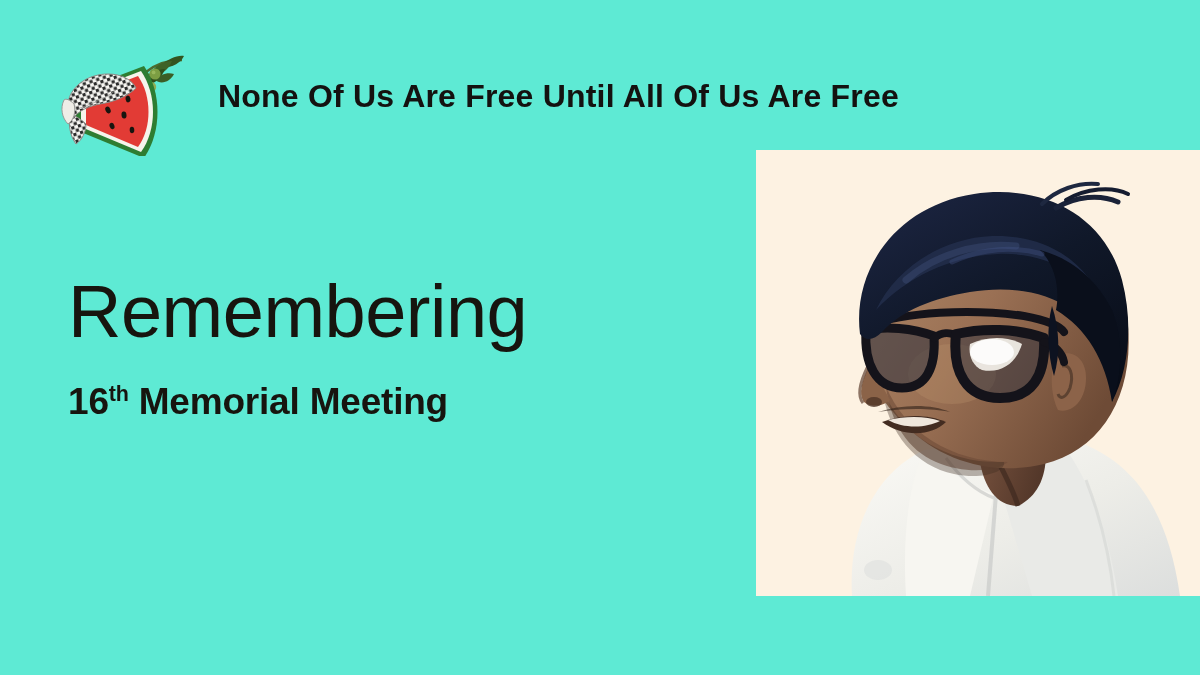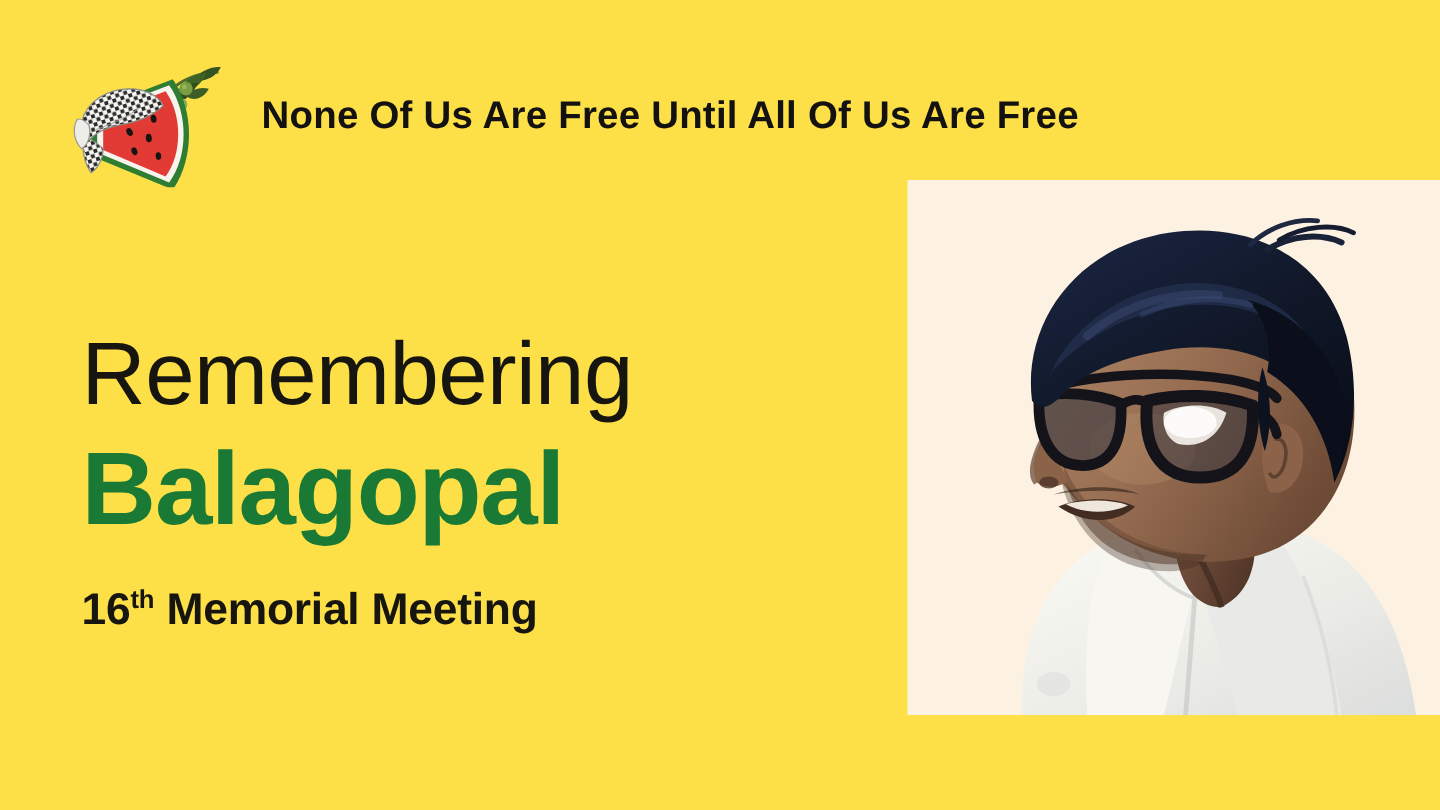--- a/index.html
+++ b/index.html
@@ -5,21 +5,21 @@
   * { margin:0; padding:0; box-sizing:border-box; }
   html,body { width:1200px; height:675px; overflow:hidden; }
   body {
     background:#FDF2E2;
     font-family:"Liberation Sans", sans-serif;
     position:relative;
   }
   #poster {
     position:absolute; inset:0;
     width:1200px; height:675px;
-    background:#fde047;
+    background:#5eead4;
     overflow:hidden;
   }
 
   
   #header-row {
     position:absolute;
     left:56px; top:36px;
     width:1120px; height:120px;
     display:flex; align-items:center;
   }
@@ -138,21 +138,20 @@
         </g>
       </svg>
     </div>
 
     <div id="header-slogan">None Of Us Are Free Until All Of Us Are Free</div>
   </div>
 
   <div id="memorial-text">
     <div id="remembering-line">Remembering</div>
 
-    <div id="name-line">Balagopal</div>
 
     <div id="meeting-line">
       <span>16</span><span class="ord">th</span>
       <span>Memorial Meeting</span>
     </div>
   </div>
 
   <div id="portrait">
     <svg width="444" height="446" viewBox="0 0 444 446" xmlns="http://www.w3.org/2000/svg">
       <defs>

